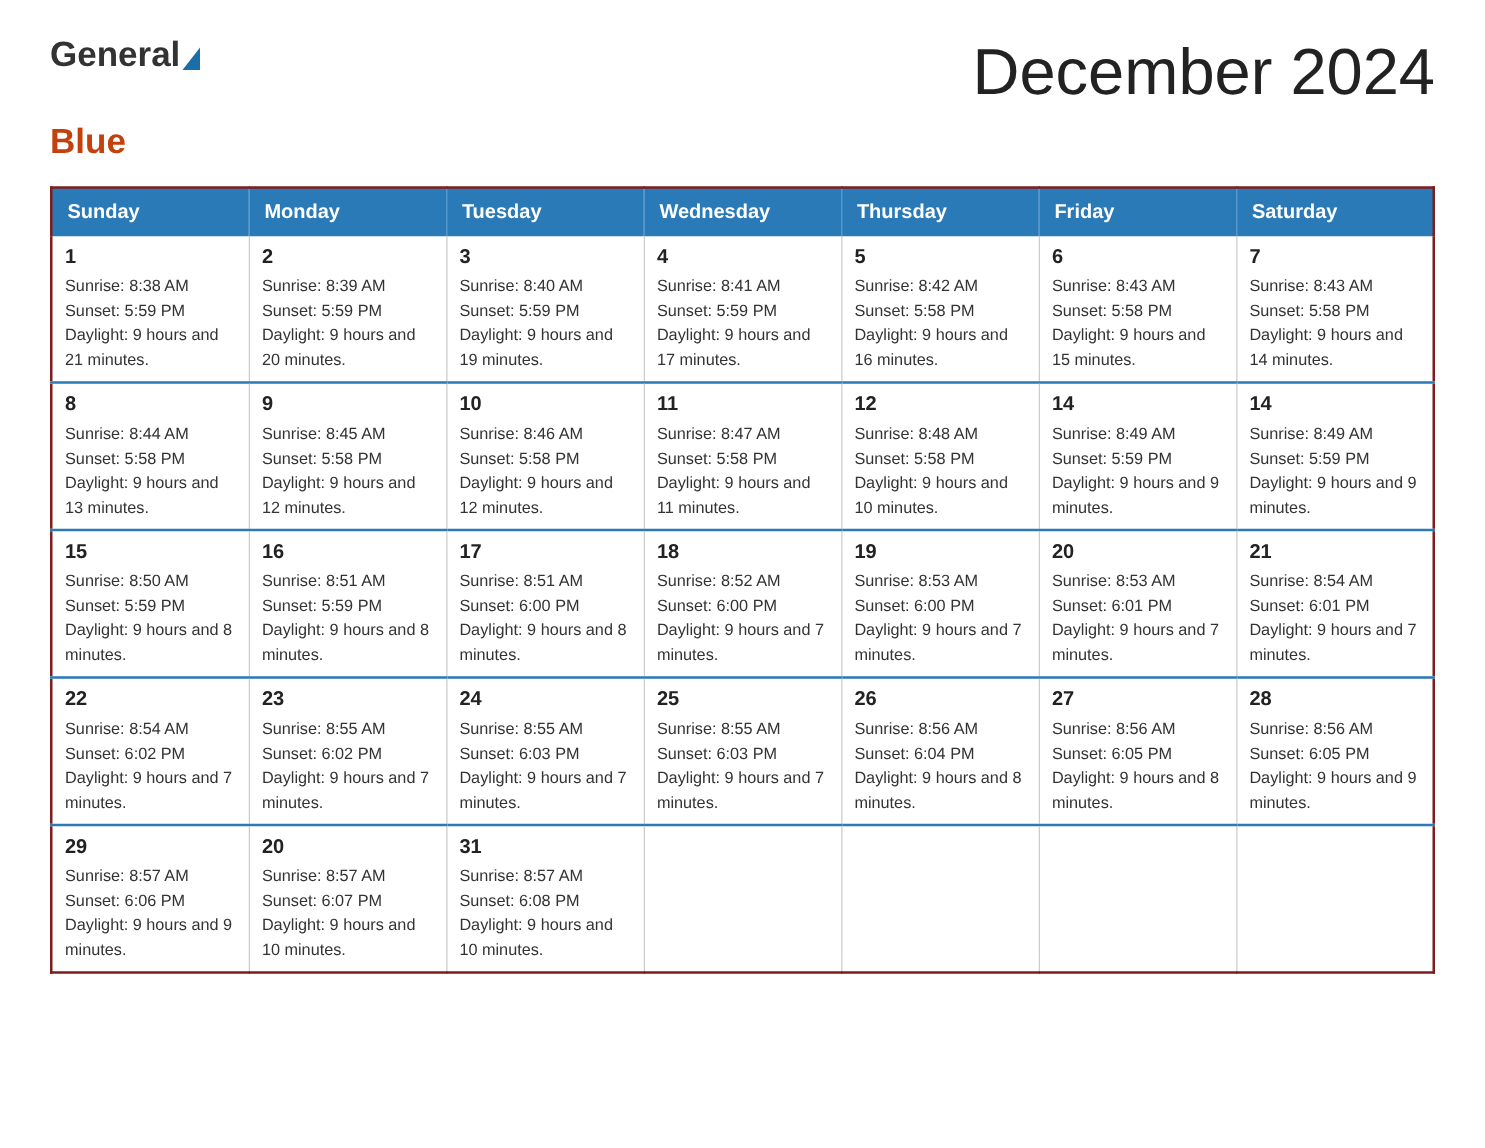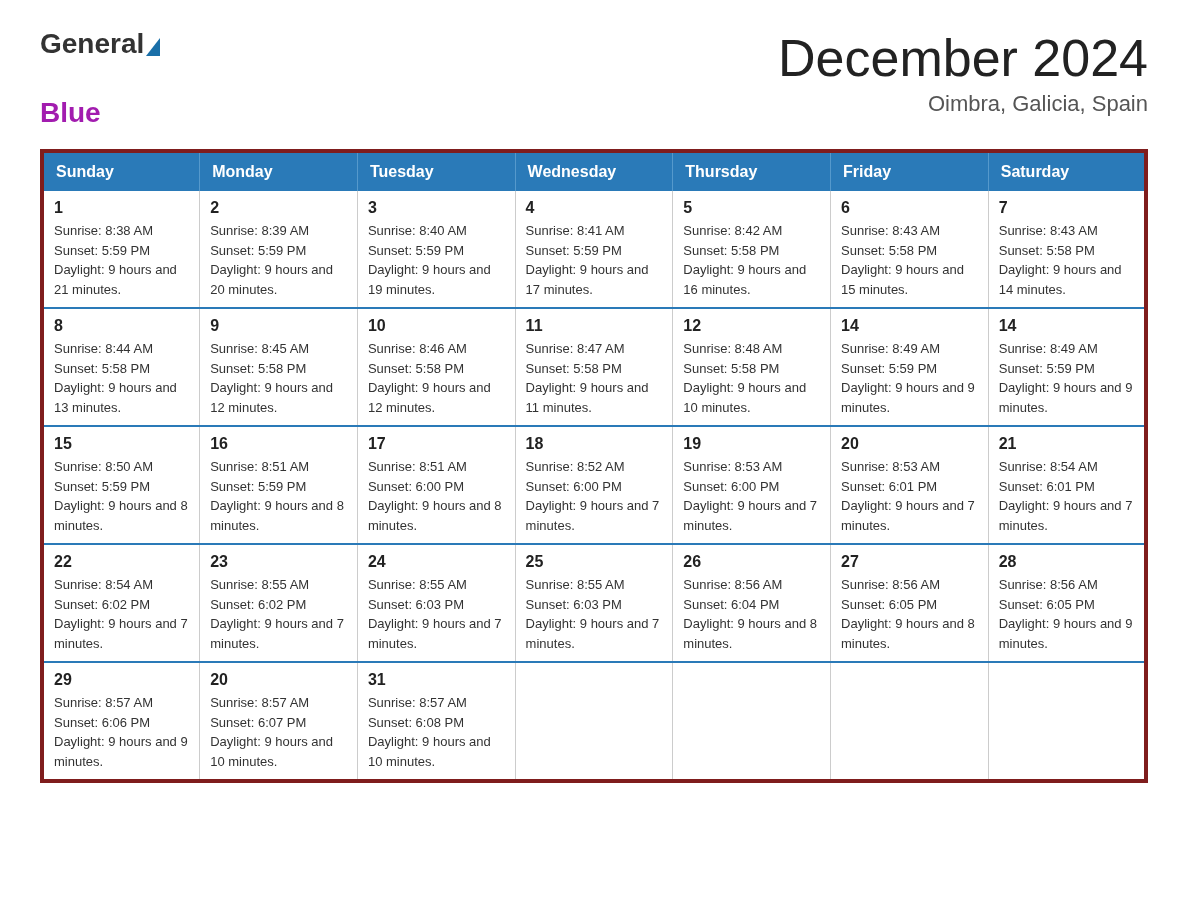--- a/index.html
+++ b/index.html
@@ -34,42 +34,42 @@
     .logo-triangle {
       display: inline-block;
       width: 0;
       height: 0;
       border-left: 14px solid transparent;
       border-bottom: 18px solid #1a6fa8;
       margin: 0 2px 2px 2px;
       vertical-align: bottom;
     }
     .logo-blue {
-      color: #a21caf;
+      color: #c2410c;
       font-size: 28px;
       font-weight: bold;
     }
     .title-section {
       text-align: right;
     }
     .month-title {
       font-size: 52px;
       font-weight: 400;
       color: #222;
       line-height: 1.1;
     }
     .subtitle {
       font-size: 22px;
       color: #555;
       margin-top: 4px;
     }
     .calendar-table {
       width: 100%;
       border-collapse: collapse;
-      border: 4px solid #7f1d1d;
+      border: 2px solid #7f1d1d;
     }
     .calendar-table thead tr th {
       background-color: #2a7ab8;
       color: #fff;
       font-size: 16px;
       font-weight: 600;
       padding: 10px 12px;
       text-align: left;
       border-right: 1px solid #5599cc;
     }
@@ -113,21 +113,20 @@
 <div class="header-row">
   <div class="logo">
     <div class="logo-text">
       <span class="logo-general">General</span>
       <span class="logo-triangle"></span>
     </div>
     <div class="logo-blue">Blue</div>
   </div>
   <div class="title-section">
     <div class="month-title">December 2024</div>
-    <div class="subtitle">Oimbra, Galicia, Spain</div>
   </div>
 </div>
 
 <table class="calendar-table">
   <thead>
     <tr>
     <th>Sunday</th>
         <th>Monday</th>
         <th>Tuesday</th>
         <th>Wednesday</th>

